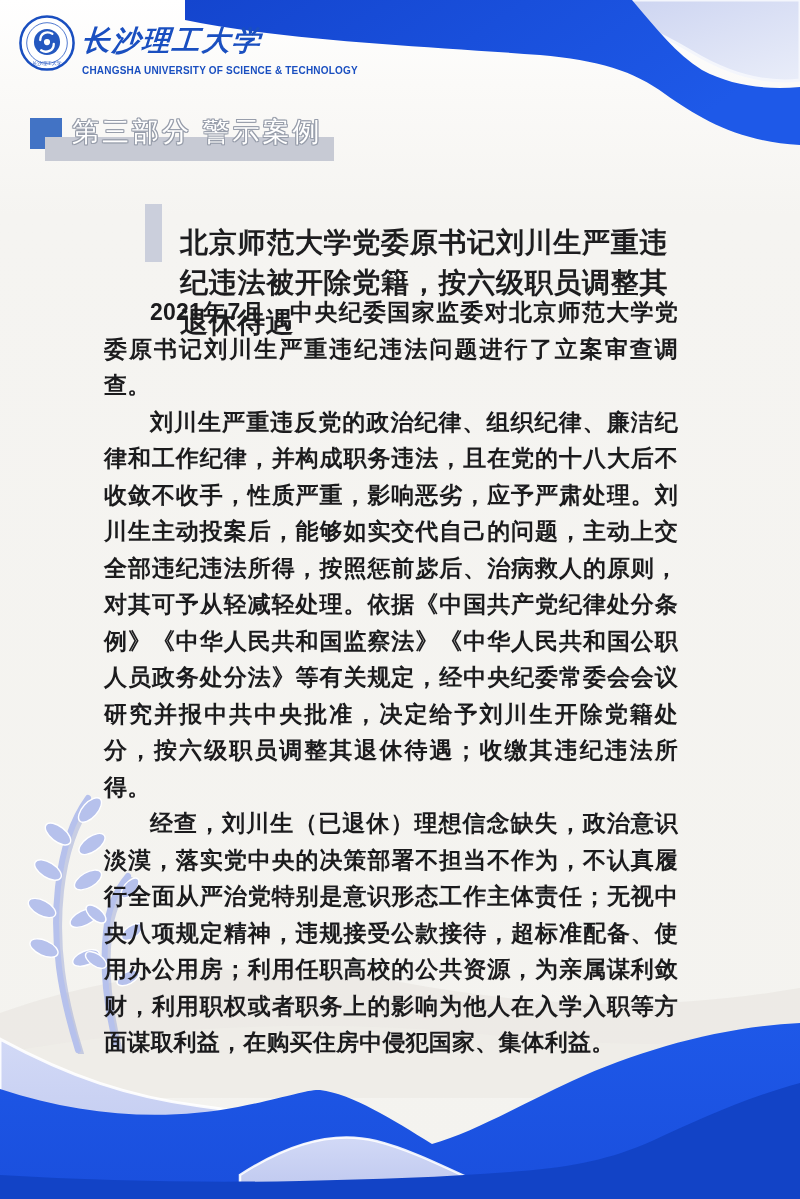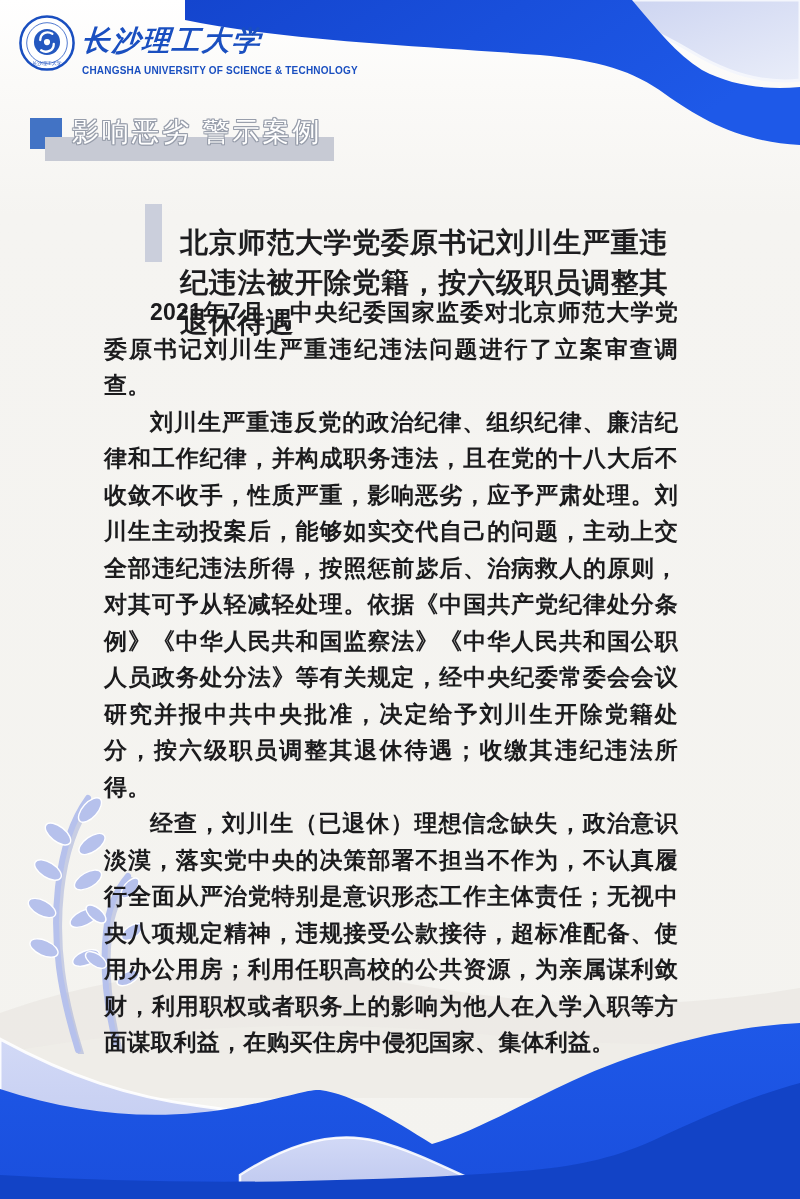--- a/index.html
+++ b/index.html
@@ -150,21 +150,21 @@
     </svg>
     <div class="brand">
       <div class="brand-zh">长沙理工大学</div>
       <div class="brand-en">CHANGSHA UNIVERSITY OF SCIENCE &amp; TECHNOLOGY</div>
     </div>
   </div>
 
   <div class="section-header">
     <div class="section-square"></div>
     <div class="section-bar"></div>
-    <div class="section-title">影响恶劣 警示案例</div>
+    <div class="section-title">第三部分 警示案例</div>
   </div>
 
   <div class="heading-bar"></div>
   <h1 class="article-heading">北京师范大学党委原书记刘川生严重违纪违法被开除党籍，按六级职员调整其退休待遇</h1>
 
   <div class="article-body">
     <p>2021年7月，中央纪委国家监委对北京师范大学党委原书记刘川生严重违纪违法问题进行了立案审查调查。</p>
     <p>刘川生严重违反党的政治纪律、组织纪律、廉洁纪律和工作纪律，并构成职务违法，且在党的十八大后不收敛不收手，性质严重，影响恶劣，应予严肃处理。刘川生主动投案后，能够如实交代自己的问题，主动上交全部违纪违法所得，按照惩前毖后、治病救人的原则，对其可予从轻减轻处理。依据《中国共产党纪律处分条例》《中华人民共和国监察法》《中华人民共和国公职人员政务处分法》等有关规定，经中央纪委常委会会议研究并报中共中央批准，决定给予刘川生开除党籍处分，按六级职员调整其退休待遇；收缴其违纪违法所得。</p>
     <p>经查，刘川生（已退休）理想信念缺失，政治意识淡漠，落实党中央的决策部署不担当不作为，不认真履行全面从严治党特别是意识形态工作主体责任；无视中央八项规定精神，违规接受公款接待，超标准配备、使用办公用房；利用任职高校的公共资源，为亲属谋利敛财，利用职权或者职务上的影响为他人在入学入职等方面谋取利益，在购买住房中侵犯国家、集体利益。</p>
   </div>

